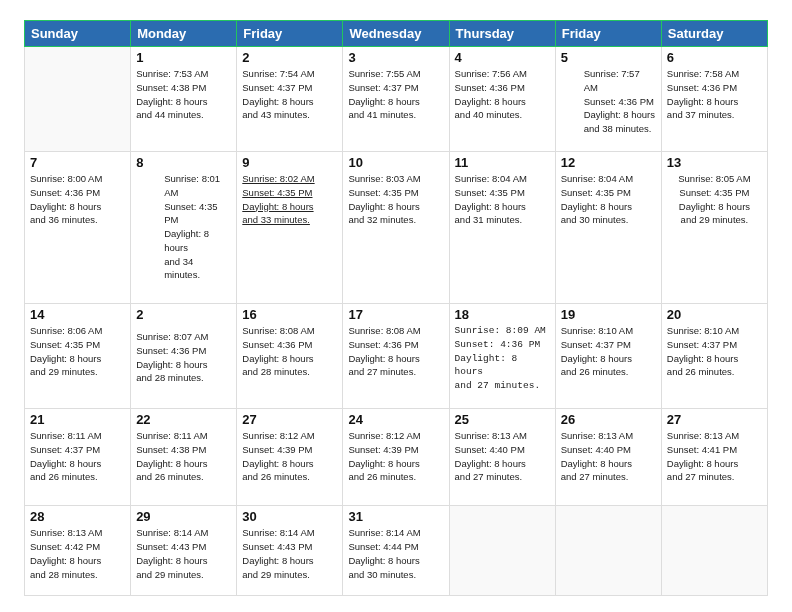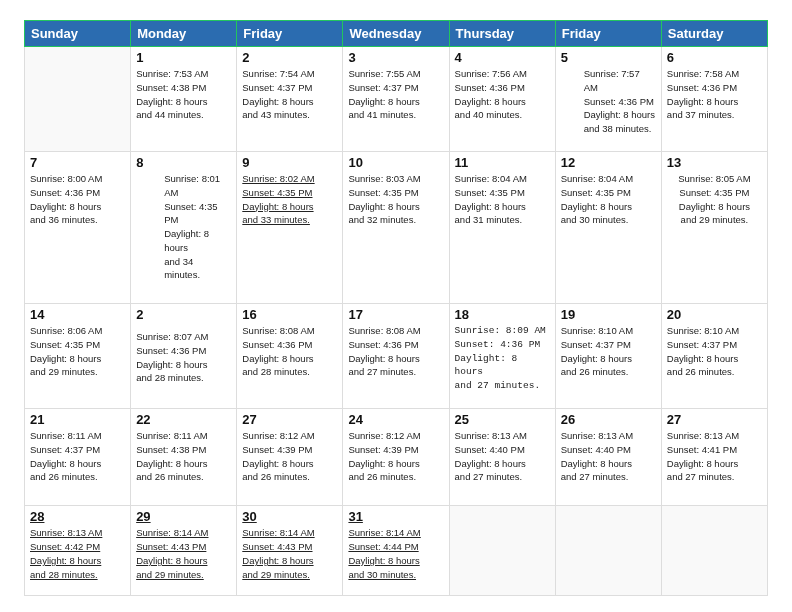--- a/index.html
+++ b/index.html
@@ -78,21 +78,20 @@
     .day-info {
       font-size: 9.5px;
       line-height: 1.45;
       color: #222;
     }
     .empty-cell {
       background: #f9f9f9;
     }
     .last-row td {
       height: 70px;
-      text-decoration: underline;
     }
   </style>
 </head>
 <body>
 
 <div class="page">
 
   <table class="calendar">
     <thead>
       <tr>

